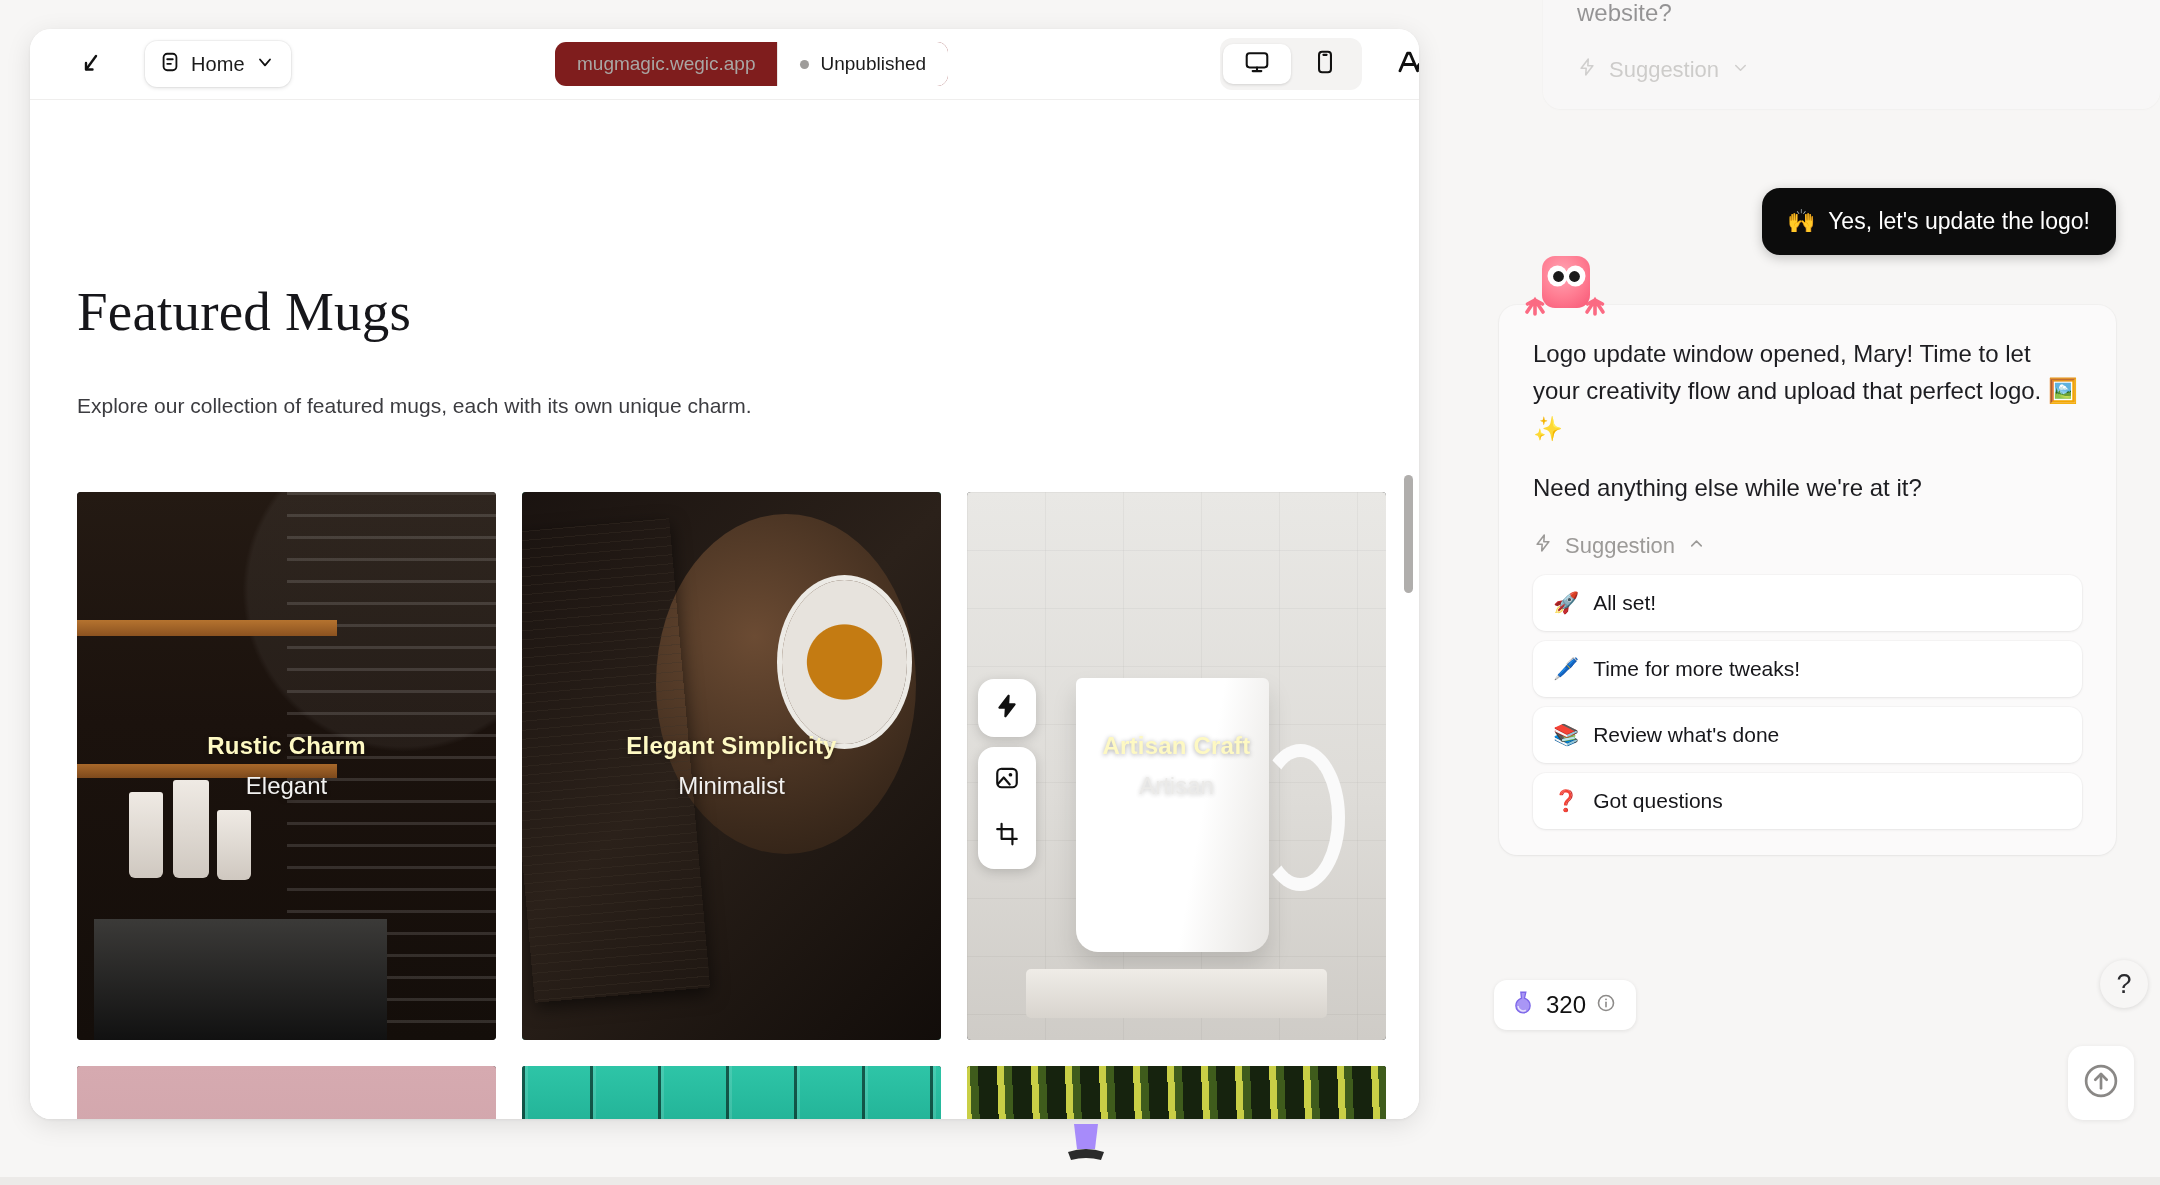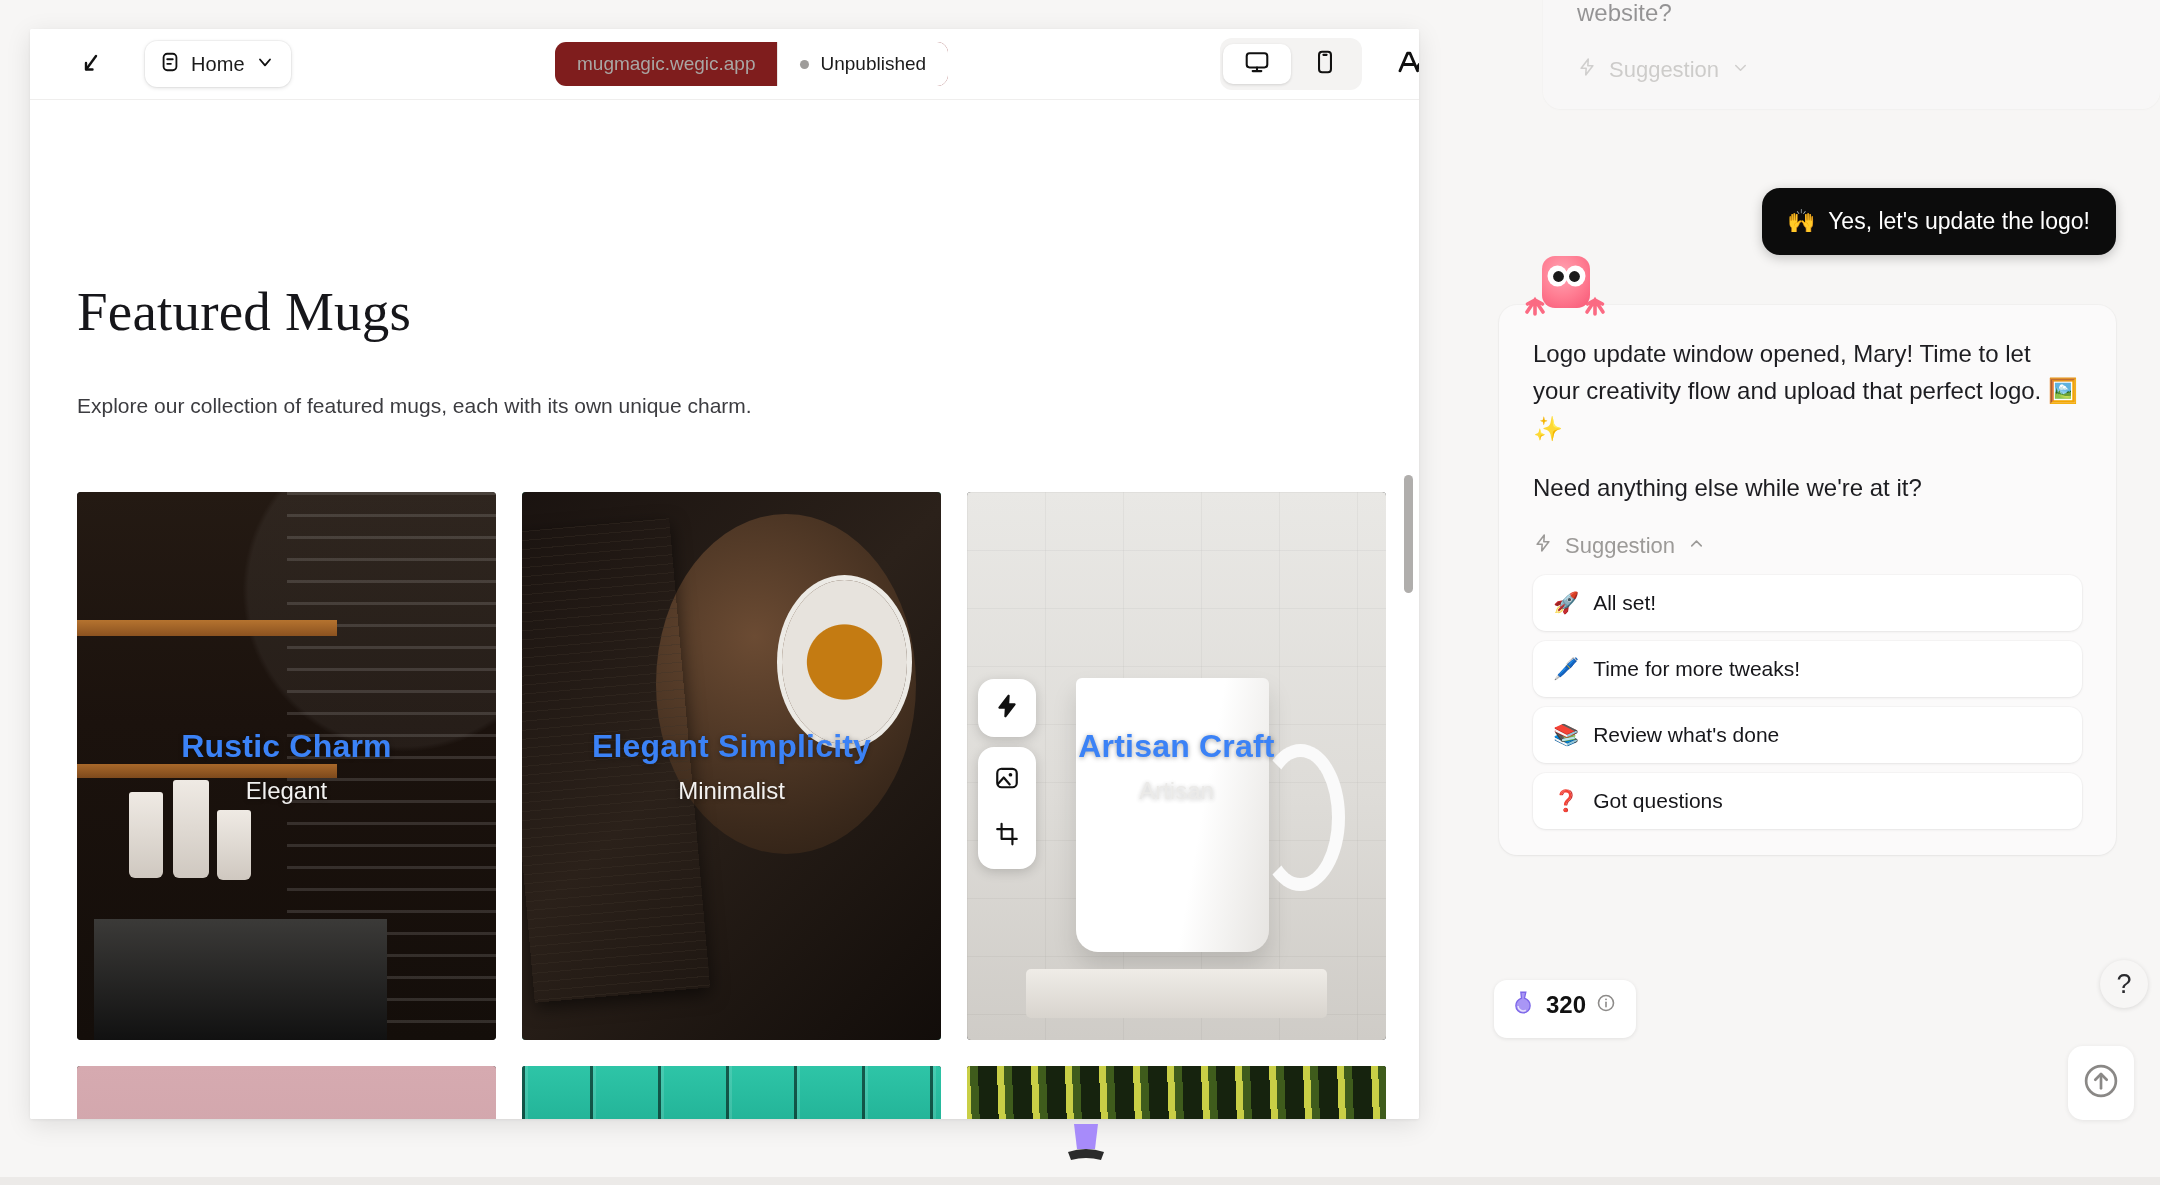--- a/index.html
+++ b/index.html
@@ -7,21 +7,21 @@
     width:2160px;height:1185px;overflow:hidden;
     background:#f7f6f5;
     font-family:"Liberation Sans", sans-serif;
     -webkit-font-smoothing:antialiased;
   }
   #root{position:relative;width:2160px;height:1185px;}
 
   
   .editor-shell{
     position:absolute;left:30px;top:29px;width:1389px;height:1090px;
-    background:#ffffff;border-radius:2px;
+    background:#ffffff;border-radius:21px;
     box-shadow:0 6px 26px rgba(0,0,0,.10), 0 1px 3px rgba(0,0,0,.06);
     overflow:hidden;
   }
   .topbar{
     position:relative;height:70px;width:100%;
     background:#fff;border-bottom:1px solid #efeeed;
     display:flex;align-items:center;
   }
   .tb-expand{
     position:absolute;left:45px;top:50%;transform:translateY(-50%);
@@ -84,21 +84,21 @@
     position:relative;width:419px;height:548px;border-radius:4px;overflow:hidden;cursor:pointer;
     background:#222;
   }
   .card.short{height:120px;border-radius:3px;}
   .card.selected{outline:4px solid #4dba9b;outline-offset:-4px;}
   .card .overlay{
     position:absolute;inset:0;display:flex;flex-direction:column;
     align-items:center;justify-content:center;text-align:center;pointer-events:none;
   }
   .card .c-title{
-    font-size:32px;font-weight:700;color:#3b82f6;letter-spacing:.2px;
+    font-size:24px;font-weight:700;color:#fef9c3;letter-spacing:.2px;
     text-shadow:0 1px 5px rgba(0,0,0,.35);
   }
   .card .c-sub{
     font-size:24px;font-weight:400;color:#f2f1f0;margin-top:12px;
     text-shadow:0 1px 5px rgba(0,0,0,.3);
   }
   .card.light .c-sub{color:#e7e6e4;opacity:.82;}
 
   
   .art{position:absolute;inset:0;}
@@ -207,23 +207,23 @@
     box-shadow:0 3px 12px rgba(0,0,0,.22);
   }
 
   .mascot{position:absolute;left:1525px;top:250px;width:82px;height:72px;z-index:8;}
 
   .ai-block{position:absolute;left:0;top:305px;width:705px;}
 
   
   .credits{
     position:absolute;left:1494px;top:980px;height:50px;
-    display:flex;align-items:center;gap:10px;padding:0 20px 8px 16px;
+    display:flex;align-items:center;gap:10px;padding:0 20px 0 16px;
     background:#fff;border-radius:13px;box-shadow:0 1px 4px rgba(0,0,0,.09);
-    font-size:24px;font-weight:700;color:#111;cursor:pointer;z-index:12;
+    font-size:24px;font-weight:400;color:#111;cursor:pointer;z-index:12;
   }
   .credits .info{font-size:19px;color:#8d8b89;font-weight:400;}
   .helpbtn{
     position:absolute;left:2100px;top:960px;width:48px;height:48px;border-radius:50%;
     background:#f7f6f5;box-shadow:0 1px 5px rgba(0,0,0,.12);
     display:flex;align-items:center;justify-content:center;font-size:27px;color:#2a2a2e;
     cursor:pointer;z-index:12;
   }
   .composer{
     position:absolute;left:1494px;top:1046px;width:560px;height:74px;

